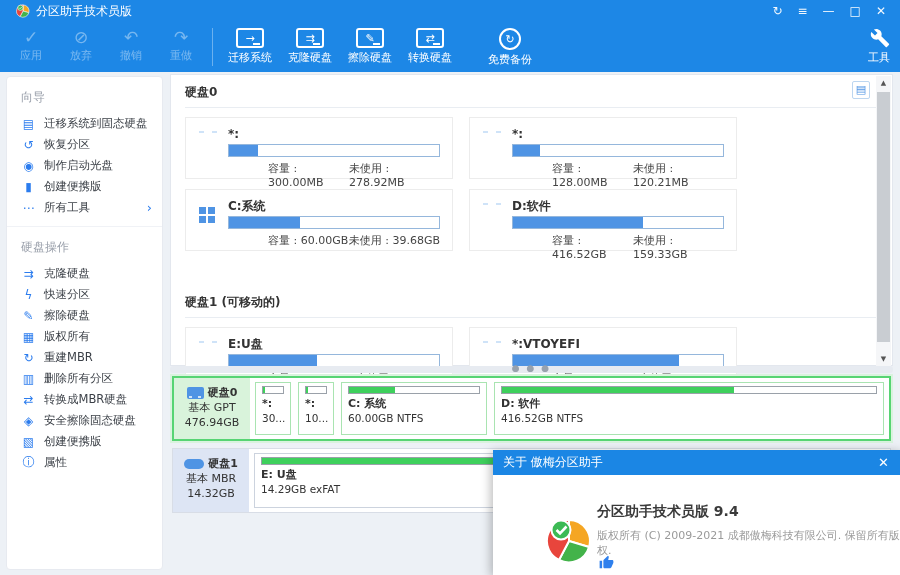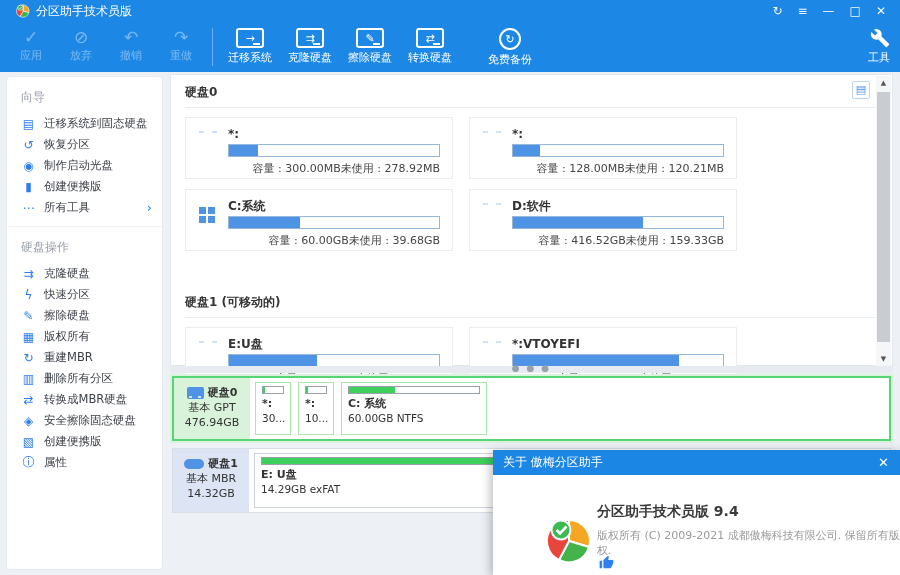--- a/index.html
+++ b/index.html
@@ -49,21 +49,21 @@
   .main-panel { position:absolute; left:170px; top:74px; width:723px; height:292px; background:#fff;
                 border:1px solid #e3e7ee; }
   .group-title { font-weight:bold; color:#333; font-size:12px; margin:9px 0 0 14px; }
   .g-hr { height:1px; background:#e9edf2; margin:6px 14px 0 14px; }
   .cards { display:grid; grid-template-columns:268px 268px; gap:10px 16px; margin:9px 0 0 14px; }
   .card { border:1px solid #ececec; background:#fff; height:62px; position:relative; padding:10px 12px 0 42px; }
   .card .icwrap { position:absolute; left:10px; top:17px; }
   .card .pname { font-weight:bold; font-size:12px; line-height:13px; }
   .bar { height:13px; border:1px solid #95b7dc; margin-top:3px; background:#fff; position:relative; }
   .bar .fill { position:absolute; left:0; top:0; bottom:0; background:#4f94e4; }
-  .stats { display:flex; justify-content:flex-end; font-size:11px; color:#444; margin-top:4px; }
+  .stats { display:flex; justify-content:space-between; font-size:11px; color:#444; margin-top:4px;margin-left:40px; }
   .grp-gap { height:34px; }
 
   .drive-icon { width:24px; height:17px; background:#4f94e4; border-radius:3px; position:relative; }
   .drive-icon::after { content:""; position:absolute; bottom:2px; left:3px; width:5px; height:2px;
                        background:#cfe3f8; box-shadow:13px 0 0 #cfe3f8; }
   .win-icon { width:17px; height:17px; display:grid; grid-template-columns:7px 7px;
               grid-template-rows:7px 7px; gap:2px; margin-left:3px; }
   .win-icon i { background:#4f94e4; }
   .usb-icon { width:20px; height:10px; background:#4f94e4; border-radius:6px; display:inline-block; }
 
@@ -371,20 +371,27 @@
       <div class="n1">*:</div>
       <div class="n2">10...</div>
     </div>
     <div class="part p-md">
       <div class="pbar">
           <i style="width: 35%;"></i>
         </div>
       <div class="n1">C: 系统</div>
       <div class="n2">60.00GB NTFS</div>
     </div>
+    <div class="part p-fl">
+      <div class="pbar">
+          <i style="width: 62%;"></i>
+        </div>
+      <div class="n1">D: 软件</div>
+      <div class="n2">416.52GB NTFS</div>
+    </div>
   </div>
 </div>
 
 <div class="disk-row row-norm">
   <div class="disk-label">
     <div class="l1">
         <span class="usb-icon"></span>
       <span>硬盘1</span>
       </div>
     <div>基本 MBR</div>

